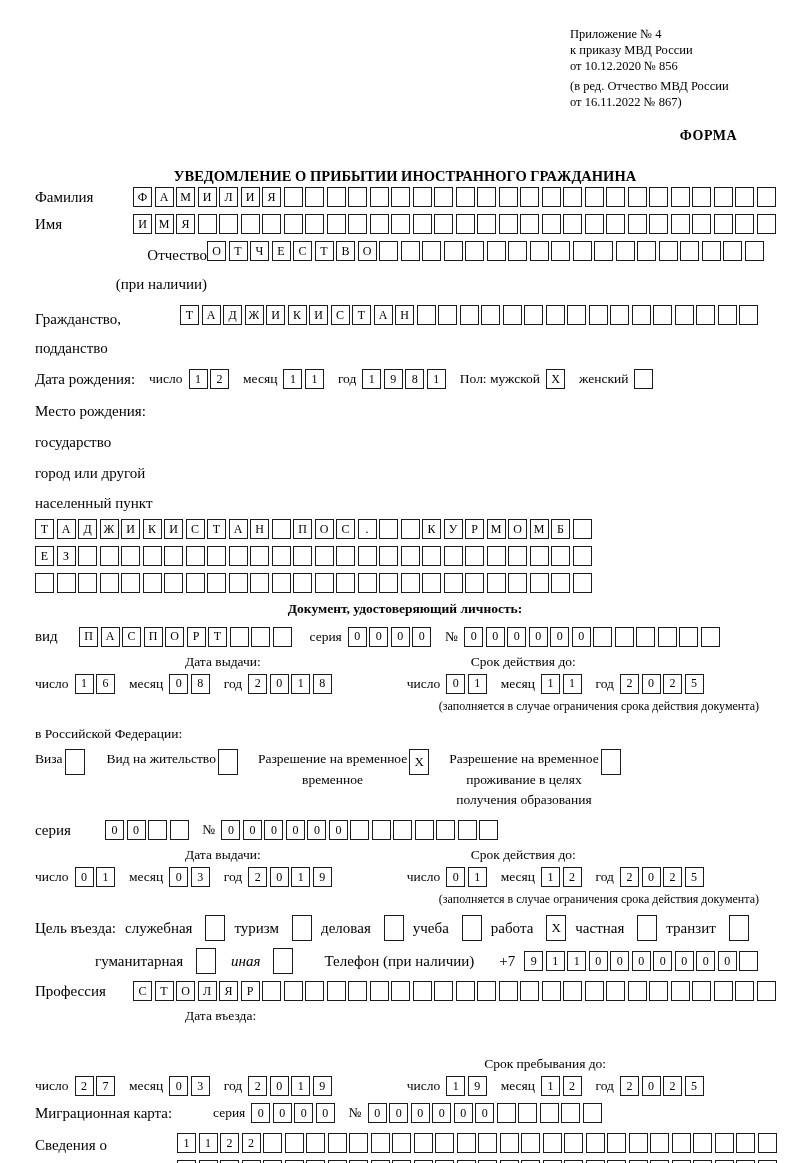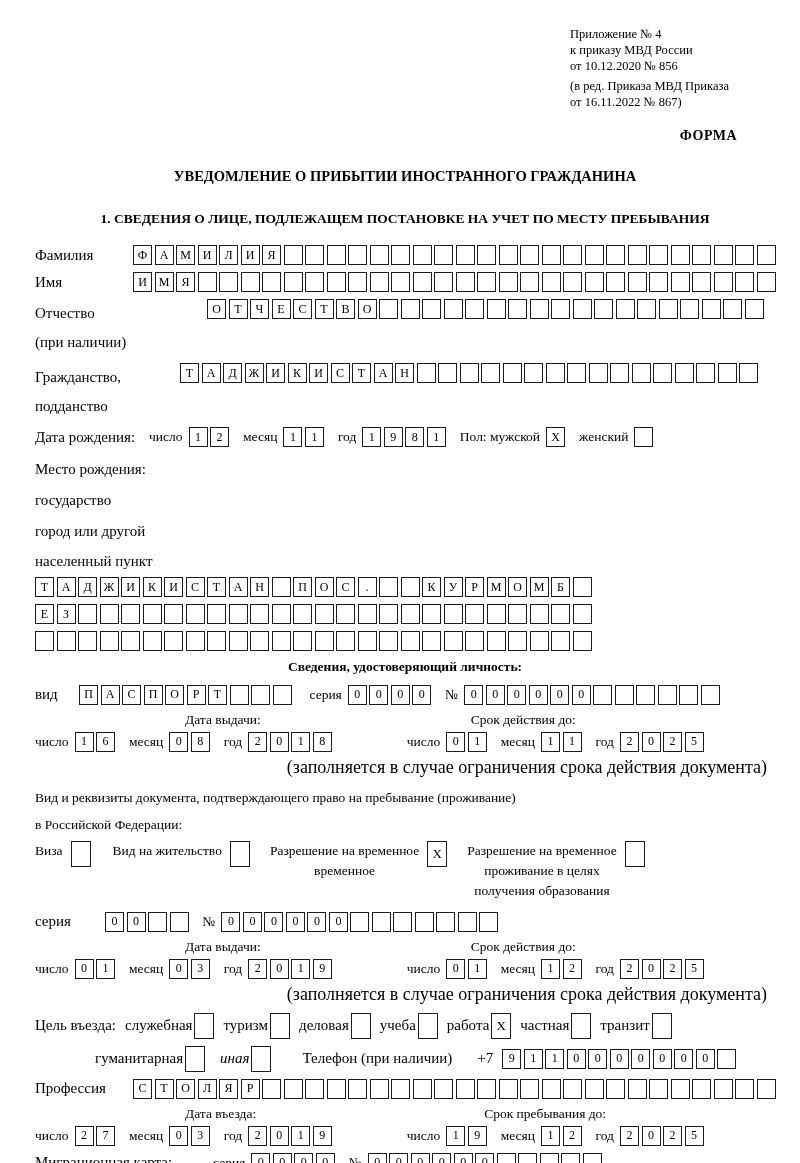--- a/index.html
+++ b/index.html
@@ -9,57 +9,56 @@
   .hdr div{white-space:nowrap;}
   .forma{text-align:right;margin:18px 38px 0 0;font-weight:bold;font-size:14px;letter-spacing:.5px;}
   .title{text-align:center;font-weight:bold;font-size:14.5px;line-height:1.45;margin-top:22px;}
   .t-underline{display:inline-block;width:56px;border-bottom:2px solid #333;margin-left:10px;vertical-align:baseline;}
   .section{font-weight:bold;font-size:13.5px;text-align:center;margin-top:24px;margin-bottom:18px;}
   .frow{display:flex;align-items:center;margin-bottom:7px;}
   .frow.top{align-items:flex-start;}
   .lbl{font-size:15px;flex:none;}
   .w98{width:98px;}
   .w145{width:145px;}
-  .w172{width:172px;}
+  .w172{width:172px;text-align:right;}
   .w168{width:168px;}
   .w142{width:142px;}
   .lbl2{line-height:1.9;}
   .cells{display:inline-flex;gap:2.5px;flex:none;}
   .cell{box-sizing:border-box;flex:none;width:19px;height:20px;border:1.6px solid #1c1c1c;display:flex;align-items:center;justify-content:center;font-size:12px;background:#fff;}
   .big .cell{width:20px;height:26px;font-size:13px;}
   .stack{display:flex;flex-direction:column;gap:7px;}
   .mini{font-size:13.5px;margin:0 6px 0 14px;flex:none;}
   .mini.first{margin-left:0;}
   .caps{display:flex;font-size:13.5px;margin-bottom:4px;}
-  .note{font-size:18px;text-align:right;margin:-2px 8px 8px 0;}
+  .note{font-size:12px;text-align:right;margin:-2px 16px 8px 0;}
   .para{font-size:13.5px;line-height:1.75;margin-bottom:4px;}
-  .cgroup{display:flex;align-items:flex-start;gap:8px;}
+  .cgroup{display:flex;align-items:flex-start;gap:2px;}
   .clabel{font-size:13.5px;text-align:center;line-height:1.5;}
-  .opt{display:flex;align-items:center;gap:2px;}
+  .opt{display:flex;align-items:center;gap:13px;}
 </style>
 </head>
 <body>
 
 <div class="page">
 
   <div class="hdr">
     <div>Приложение № 4</div>
     <div>к приказу МВД России</div>
     <div>от 10.12.2020 № 856</div>
-    <div style="margin-top:4px;">(в ред. Приказа МВД Приказа</div>
+    <div style="margin-top:4px;">(в ред. Отчество МВД России</div>
     <div>от 16.11.2022 № 867)</div>
   </div>
 
   <div class="forma">ФОРМА</div>
 
   <div class="title">
     <div>УВЕДОМЛЕНИЕ О ПРИБЫТИИ ИНОСТРАННОГО ГРАЖДАНИНА</div>
   </div>
 
-  <div class="section">1. СВЕДЕНИЯ О ЛИЦЕ, ПОДЛЕЖАЩЕМ ПОСТАНОВКЕ НА УЧЕТ ПО МЕСТУ ПРЕБЫВАНИЯ</div>
 
   <div class="frow">
     <span class="lbl w98">Фамилия</span>
     <span class="cells">
         <span class="cell">Ф</span>
         <span class="cell">А</span>
         <span class="cell">М</span>
         <span class="cell">И</span>
         <span class="cell">Л</span>
         <span class="cell">И</span>
@@ -314,21 +313,21 @@
           <span class="cell"></span>
           <span class="cell"></span>
           <span class="cell"></span>
           <span class="cell"></span>
           <span class="cell"></span>
           <span class="cell"></span>
         </span>
     </span>
   </div>
 
-  <div class="para" style="text-align:center;font-weight:bold;margin-bottom:6px;">Сведения, удостоверяющий личность:</div>
+  <div class="para" style="text-align:center;font-weight:bold;margin-bottom:6px;">Документ, удостоверяющий личность:</div>
 
   <div class="frow">
     <span class="lbl" style="width:44px;">вид</span>
     <span class="cells">
         <span class="cell">П</span>
         <span class="cell">А</span>
         <span class="cell">С</span>
         <span class="cell">П</span>
         <span class="cell">О</span>
         <span class="cell">Р</span>
@@ -398,21 +397,20 @@
     <span class="cells">
         <span class="cell">2</span>
         <span class="cell">0</span>
         <span class="cell">2</span>
         <span class="cell">5</span>
       </span>
   </div>
 
   <div class="note">(заполняется в случае ограничения срока действия документа)</div>
 
-  <div class="para">Вид и реквизиты документа, подтверждающего право на пребывание (проживание)</div>
   <div class="para">в Российской Федерации:</div>
 
   <div class="frow top" style="margin-bottom:10px;">
     <span class="cgroup">
       <span class="clabel">Виза</span>
       <span class="cells big">
           <span class="cell"></span>
         </span>
     </span>
     <span class="cgroup" style="margin-left:22px;">
@@ -619,21 +617,21 @@
         <span class="cell"></span>
         <span class="cell"></span>
         <span class="cell"></span>
         <span class="cell"></span>
         <span class="cell"></span>
       </span>
   </div>
 
   <div class="caps">
     <span style="margin-left:150px;">Дата въезда:</span>
-    <span style="margin-left:228px;">Срок пребывания до:</span>
+    <span style="margin-left:228px;margin-top:48px;">Срок пребывания до:</span>
   </div>
 
   <div class="frow">
     <span class="mini first">число</span>
     <span class="cells">
         <span class="cell">2</span>
         <span class="cell">7</span>
       </span>
     <span class="mini">месяц</span>
     <span class="cells">

